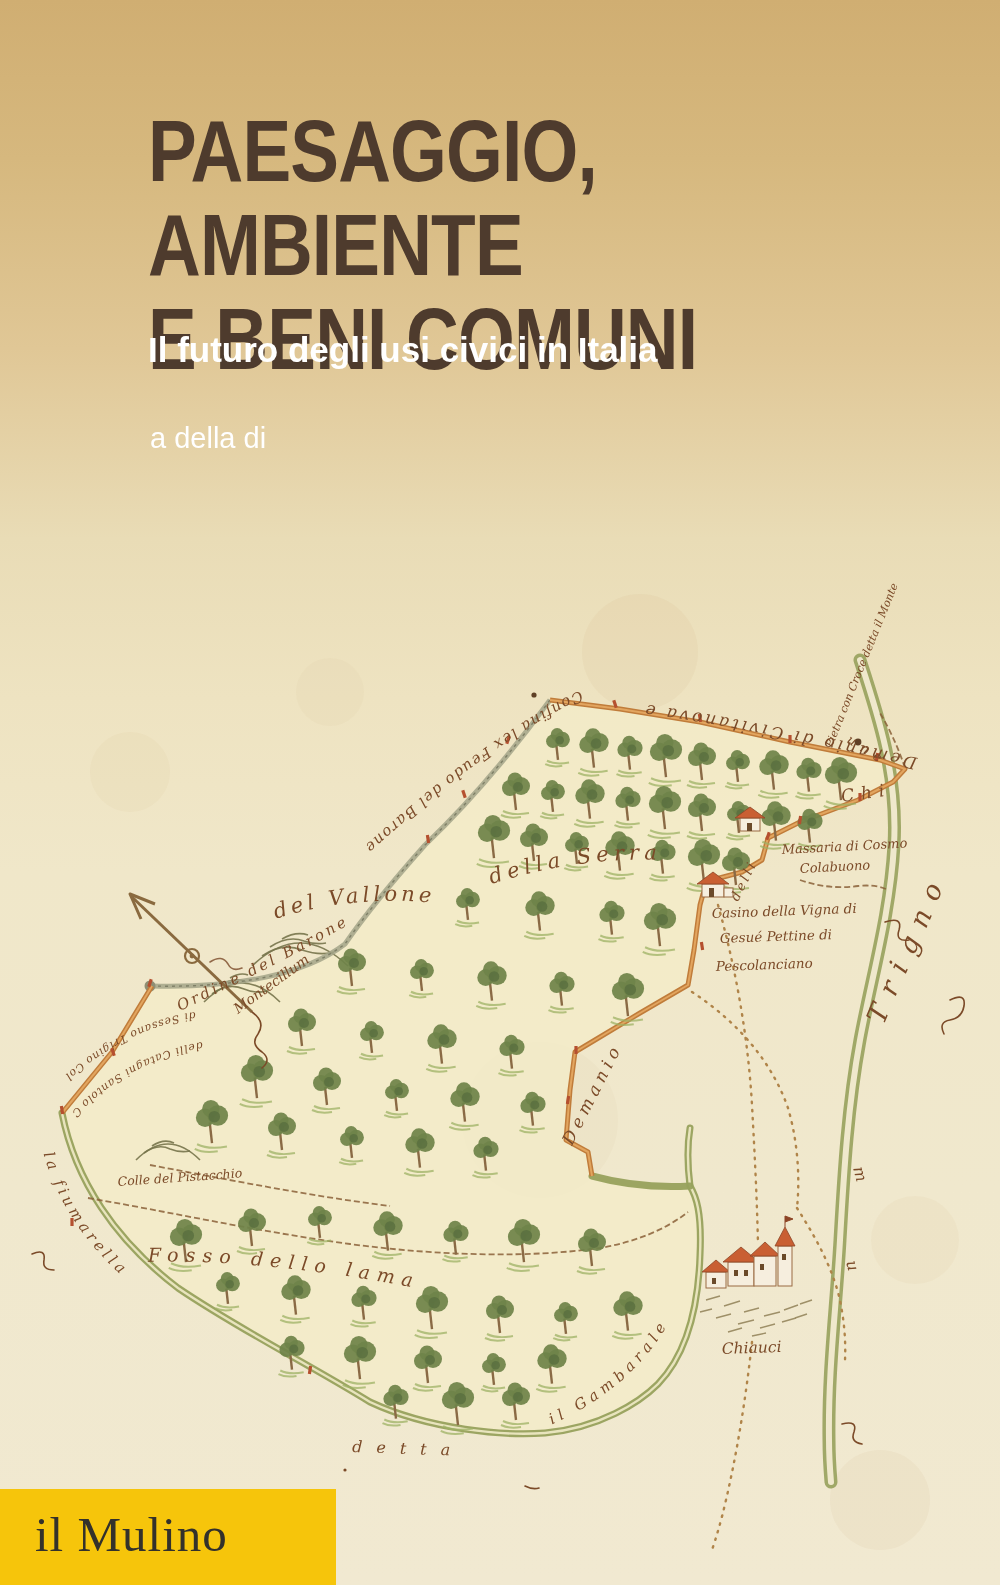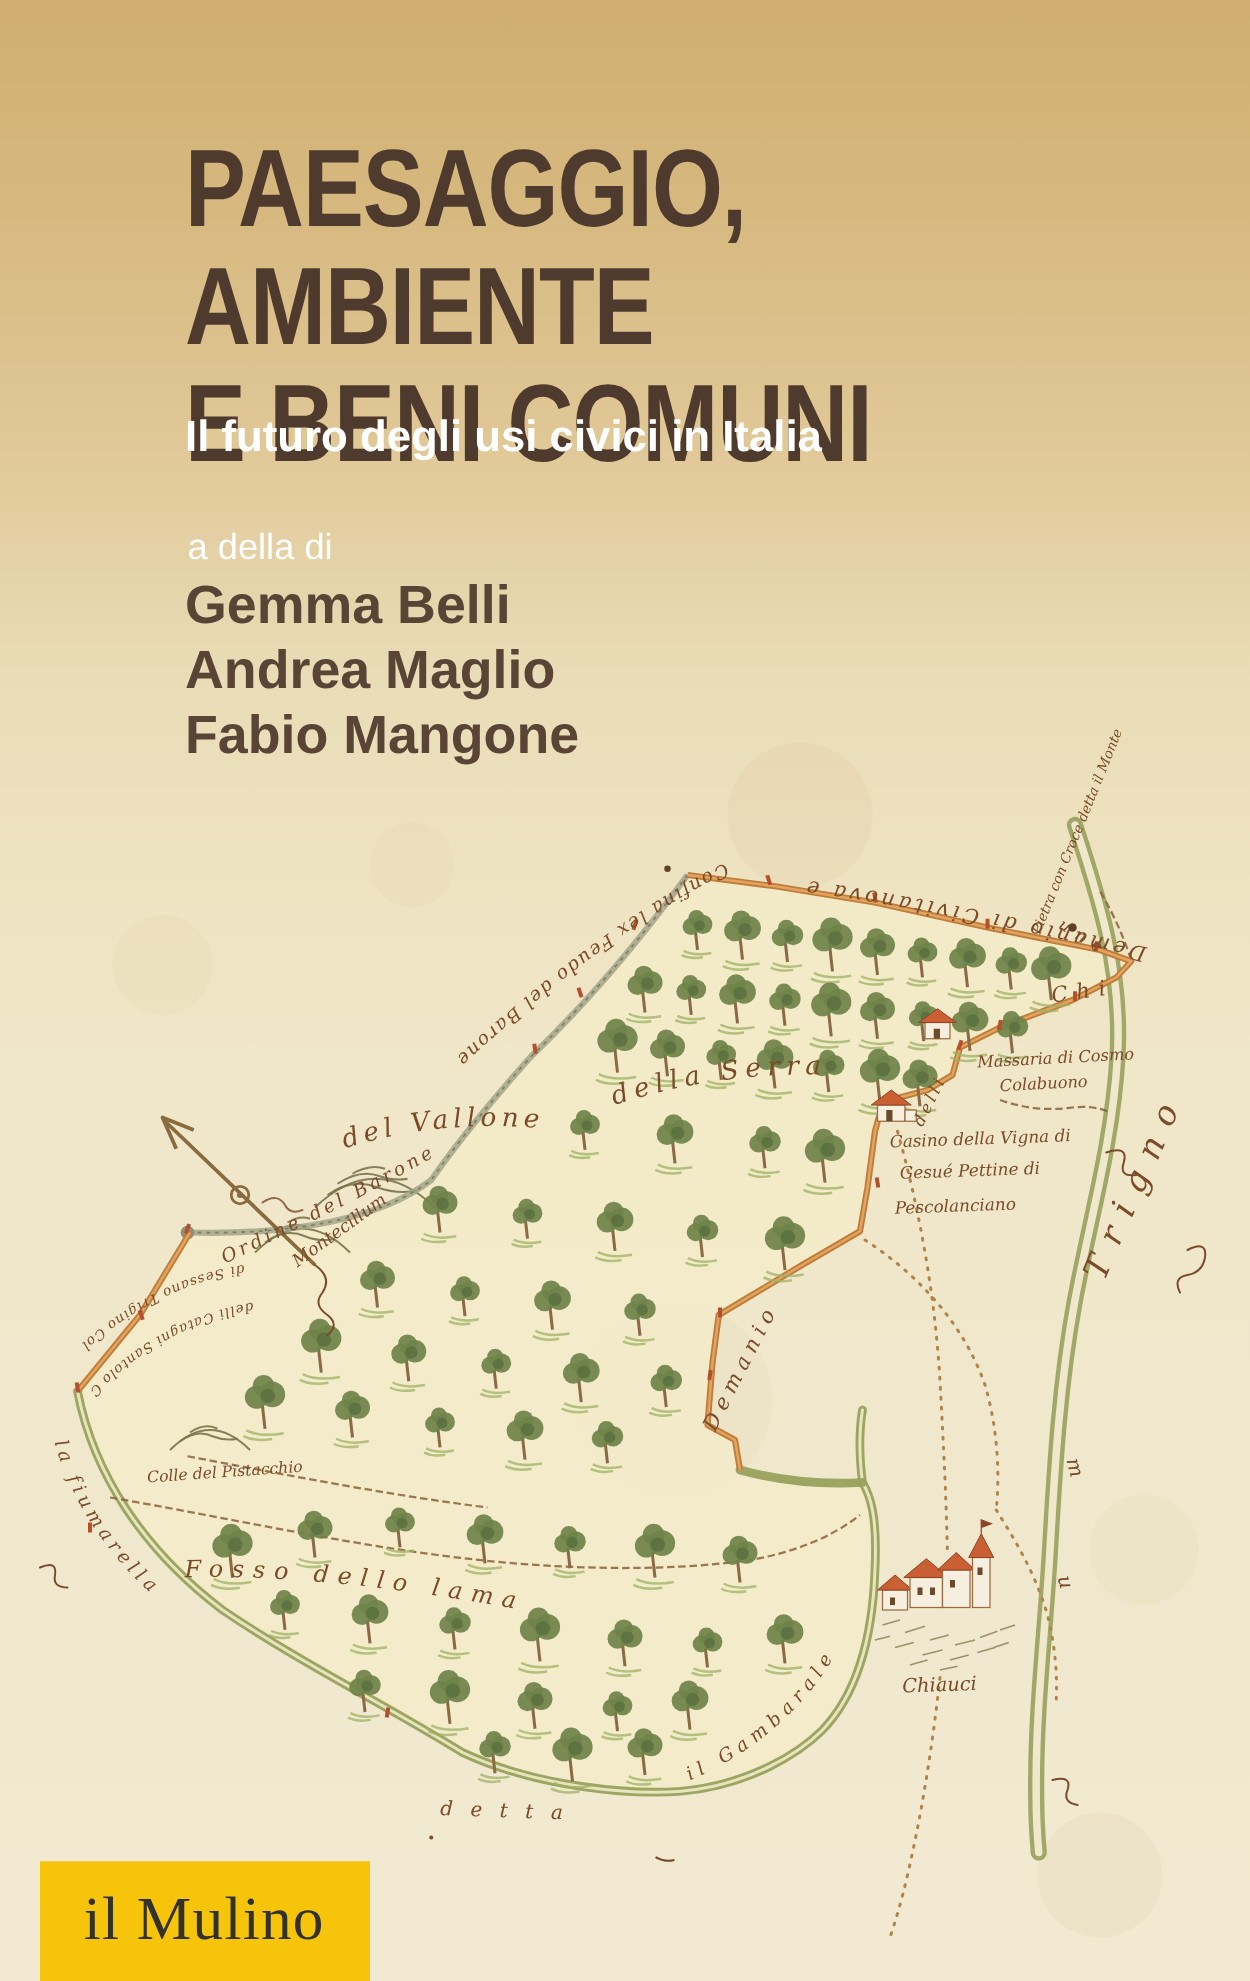--- a/index.html
+++ b/index.html
@@ -34,23 +34,22 @@
     position:absolute; left:150px; top:422px;
     color:var(--subtitle); font-size:29px;
   }
   .editors{
     position:absolute; left:148px; top:458px;
     color:var(--editors); font-weight:bold; font-size:43px; line-height:52px;
     white-space:nowrap;
   }
   .map-svg{position:absolute; left:0; top:0; width:1000px; height:1585px;}
   .publisher{
-    position:absolute; left:0; top:1489px; width:264px; height:96px;
+    position:absolute; left:0; top:1489px; width:336px; height:96px;
     background:var(--publisher_bg);
-    margin-left:32px;
   }
   .publisher span{
     display:block; padding-left:35px; line-height:92px;
     font-family:"Liberation Serif", serif; font-size:49px;
     color:var(--publisher_text); letter-spacing:1px;
   }
   
   .ink{fill:var(--map_ink); font-family:"DejaVu Serif", serif; font-style:italic;}
   .field{fill:var(--field_fill); opacity:.78;}
   .ob{stroke:var(--boundary); stroke-width:5; fill:none; stroke-linejoin:round;}
@@ -897,21 +896,16 @@
     </g>
   </svg>
 
   <div class="title-block">
     <div>PAESAGGIO,</div>
     <div>AMBIENTE</div>
     <div>E BENI COMUNI</div>
   </div>
   <div class="subtitle">Il futuro degli usi civici in Italia</div>
   <div class="curated">a della di</div>
-  <div class="editors">
-    <div>Gemma Belli</div>
-    <div>Andrea Maglio</div>
-    <div>Fabio Mangone</div>
-  </div>
   <div class="publisher">
     <span>il Mulino</span>
   </div>
 </div>
 
 </body></html>

